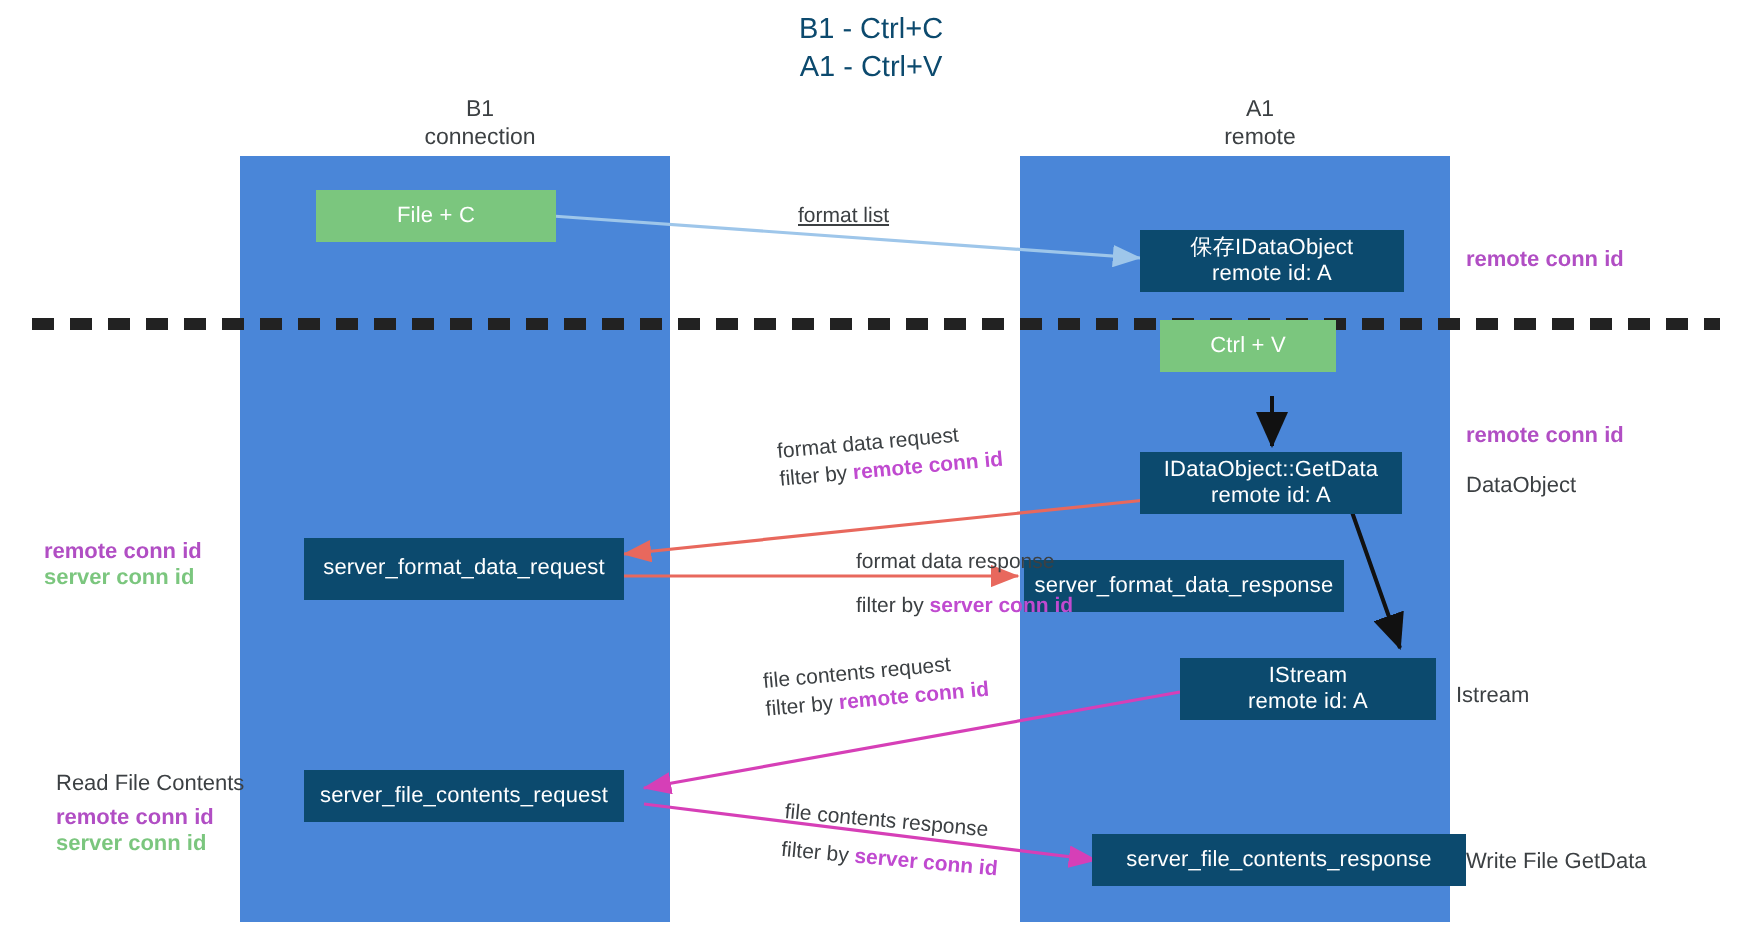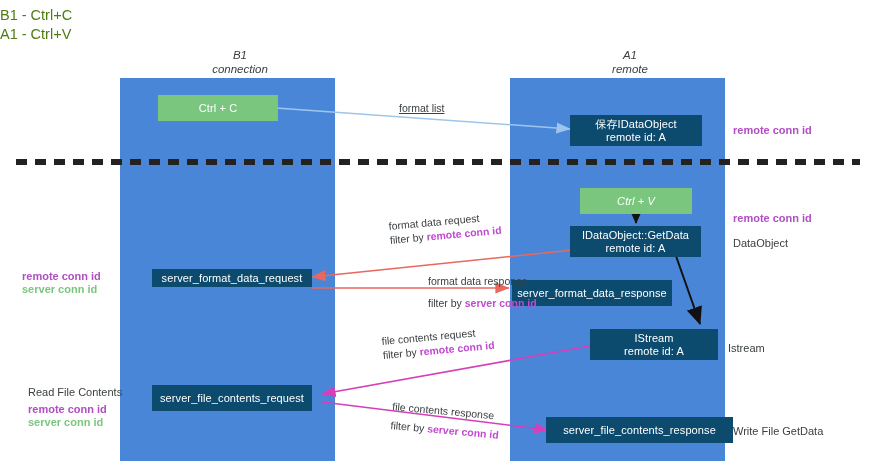--- a/index.html
+++ b/index.html
@@ -9,27 +9,27 @@
     font-family:"Liberation Sans","DejaVu Sans",sans-serif;
     overflow:hidden;
     position:relative;
   }
   #stage{position:absolute;left:0;top:0;width:871px;height:467px;}
   .abs{position:absolute;}
 
   
   .title{
     left:0;top:6px;width:871px;
-    text-align:left;
-    font-size:14.5px;color:#4d7c0f;line-height:19px;
+    text-align:center;
+    font-size:14.5px;color:#0c4a6e;line-height:19px;
   }
 
   
   .colhdr{
-    font-size:11.5px;color:#3c4043;text-align:center;line-height:14px;font-style:italic;
+    font-size:11.5px;color:#3c4043;text-align:center;line-height:14px;
   }
 
   
   .lane{background:#4a86d8;}
 
   
   .box{
     box-sizing:border-box;
     display:flex;align-items:center;justify-content:center;
     flex-direction:column;
@@ -123,37 +123,37 @@
     <g>
       <line x1="322" y1="402" x2="548" y2="430" stroke="#d63fb7" stroke-width="1.6" marker-end="url(#ah-mag)"></line>
     </g>
 
     <g>
       <line x1="16" y1="162" x2="860" y2="162" stroke="#222222" stroke-width="6" stroke-dasharray="11 8" stroke-linecap="butt"></line>
     </g>
   </svg>
 
   <div class="abs box green" style="left:158px;top:95px;width:120px;height:26px;">
-    <span>Ctrl + C</span>
-  </div>
-
-  <div class="abs box orange" style="left:152px;top:269px;width:160px;height:18px;">
+    <span>File + C</span>
+  </div>
+
+  <div class="abs box orange" style="left:152px;top:269px;width:160px;height:31px;">
     <span>server_format_data_request</span>
   </div>
 
   <div class="abs box orange" style="left:152px;top:385px;width:160px;height:26px;">
     <span>server_file_contents_request</span>
   </div>
 
   <div class="abs box orange" style="left:570px;top:115px;width:132px;height:31px;">
     <span>保存IDataObject</span>
     <span class="l2">remote id: A</span>
   </div>
 
-  <div class="abs box green" style="left:580px;top:188px;width:112px;height:26px;font-style:italic;">
+  <div class="abs box green" style="left:580px;top:160px;width:88px;height:26px;">
     <span>Ctrl + V</span>
   </div>
 
   <div class="abs box orange" style="left:570px;top:226px;width:131px;height:31px;">
     <span>IDataObject::GetData</span>
     <span class="l2">remote id: A</span>
   </div>
 
   <div class="abs box orange" style="left:512px;top:280px;width:160px;height:26px;">
     <span>server_format_data_response</span>

